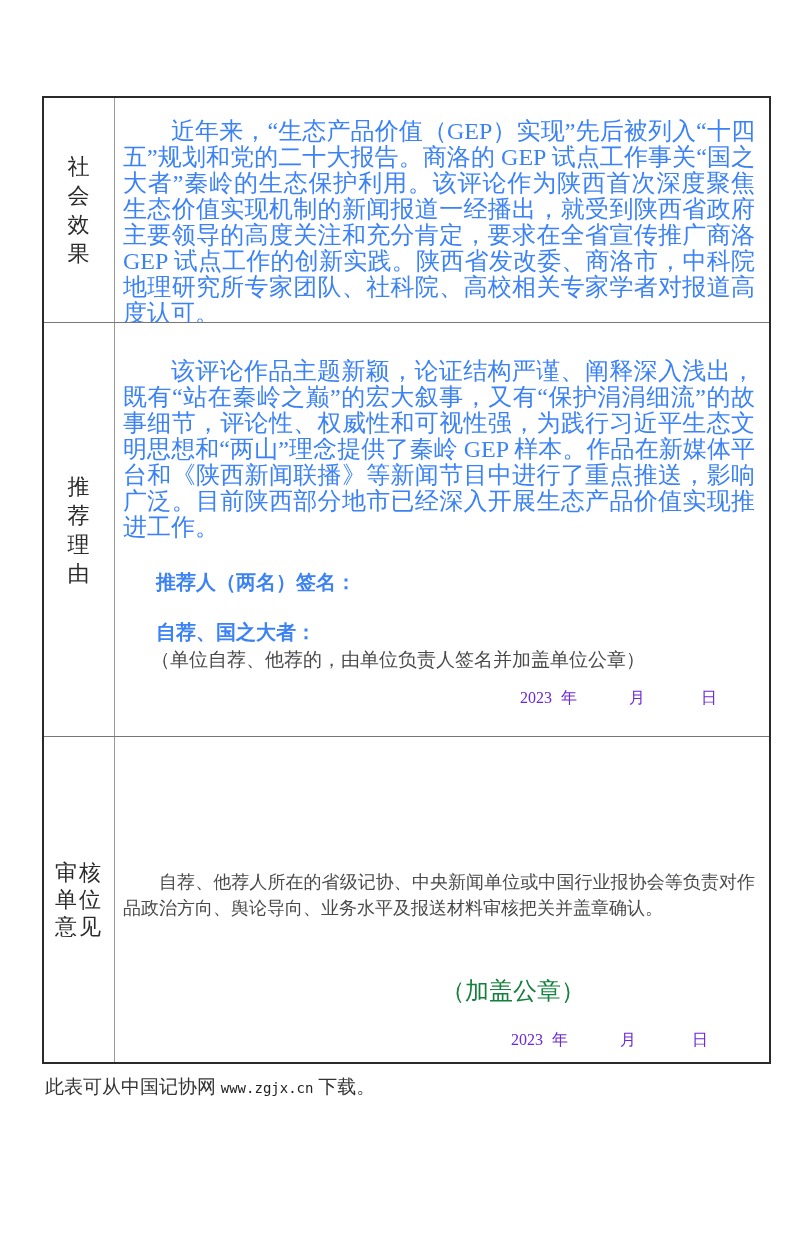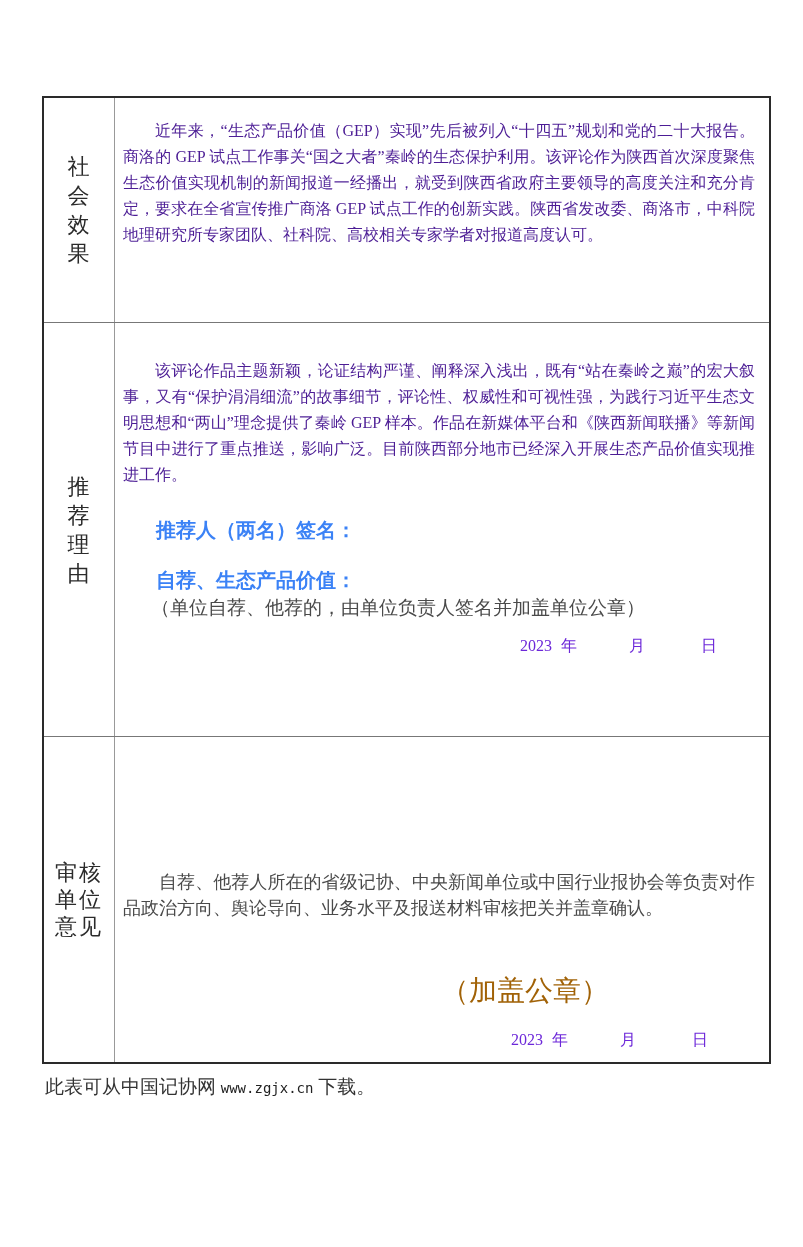--- a/index.html
+++ b/index.html
@@ -38,25 +38,25 @@
   .vlabel {
     font-size: 22px;
     line-height: 29px;
     text-align: center;
     letter-spacing: 1px;
     color: #2b2b2b;
   }
   .vlabel.tight { line-height: 27px; letter-spacing: 2px; }
   .ccell { flex: 1; padding: 0 14px 0 8px; overflow: hidden; }
   .para {
-    font-size: 16px;
+    font-size: 24px;
     line-height: 26px;
     text-indent: 2em;
     text-align: justify;
-    color: #4c1d95;
+    color: #3b82f6;
   }
   .row-social .ccell { padding-top: 20px; }
   .row-reason .ccell { padding-top: 35px; }
   .sign-label {
     font-weight: bold;
     font-size: 20px;
     line-height: 28px;
     margin-left: 33px;
     color: #3b82f6;
   }
@@ -80,25 +80,25 @@
   .date-line .year-unit { margin-left: 9px; }
   .date-line .month-unit { margin-left: 52px; }
   .date-line .day-unit { margin-left: 56px; }
   .row-review .ccell { padding-top: 132px; }
   .para.small {
     font-size: 18px;
     line-height: 26px;
     color: #4a4a4a;
   }
   .seal-line {
-    font-size: 28px;
+    font-size: 24px;
     line-height: 28px;
     margin-top: 56px;
     padding-left: 318px;
-    color: #a16207;
+    color: #15803d;
   }
   .date-line.review { margin-top: 20px; padding-left: 388px; }
   .page-footer {
     position: absolute;
     left: 45px;
     top: 1074px;
     font-size: 19px;
     line-height: 26px;
     color: #333333;
     white-space: nowrap;
@@ -135,21 +135,21 @@
         <div class="vlabel">
           <div>推</div>
           <div>荐</div>
           <div>理</div>
           <div>由</div>
         </div>
       </div>
       <div class="ccell">
         <p class="para">该评论作品主题新颖，论证结构严谨、阐释深入浅出，既有“站在秦岭之巅”的宏大叙事，又有“保护涓涓细流”的故事细节，评论性、权威性和可视性强，为践行习近平生态文明思想和“两山”理念提供了秦岭 GEP 样本。作品在新媒体平台和《陕西新闻联播》等新闻节目中进行了重点推送，影响广泛。目前陕西部分地市已经深入开展生态产品价值实现推进工作。</p>
         <div class="sign-label first">推荐人（两名）签名：</div>
-        <div class="sign-label second">自荐、生态产品价值：</div>
+        <div class="sign-label second">自荐、国之大者：</div>
         <div class="note">（单位自荐、他荐的，由单位负责人签名并加盖单位公章）</div>
         <div class="date-line">
           <span>2023</span><span class="year-unit">年</span><span class="month-unit">月</span><span class="day-unit">日</span>
         </div>
       </div>
     </div>
 
     <div class="trow row-review last">
       <div class="hcell">
         <div class="vlabel tight">

